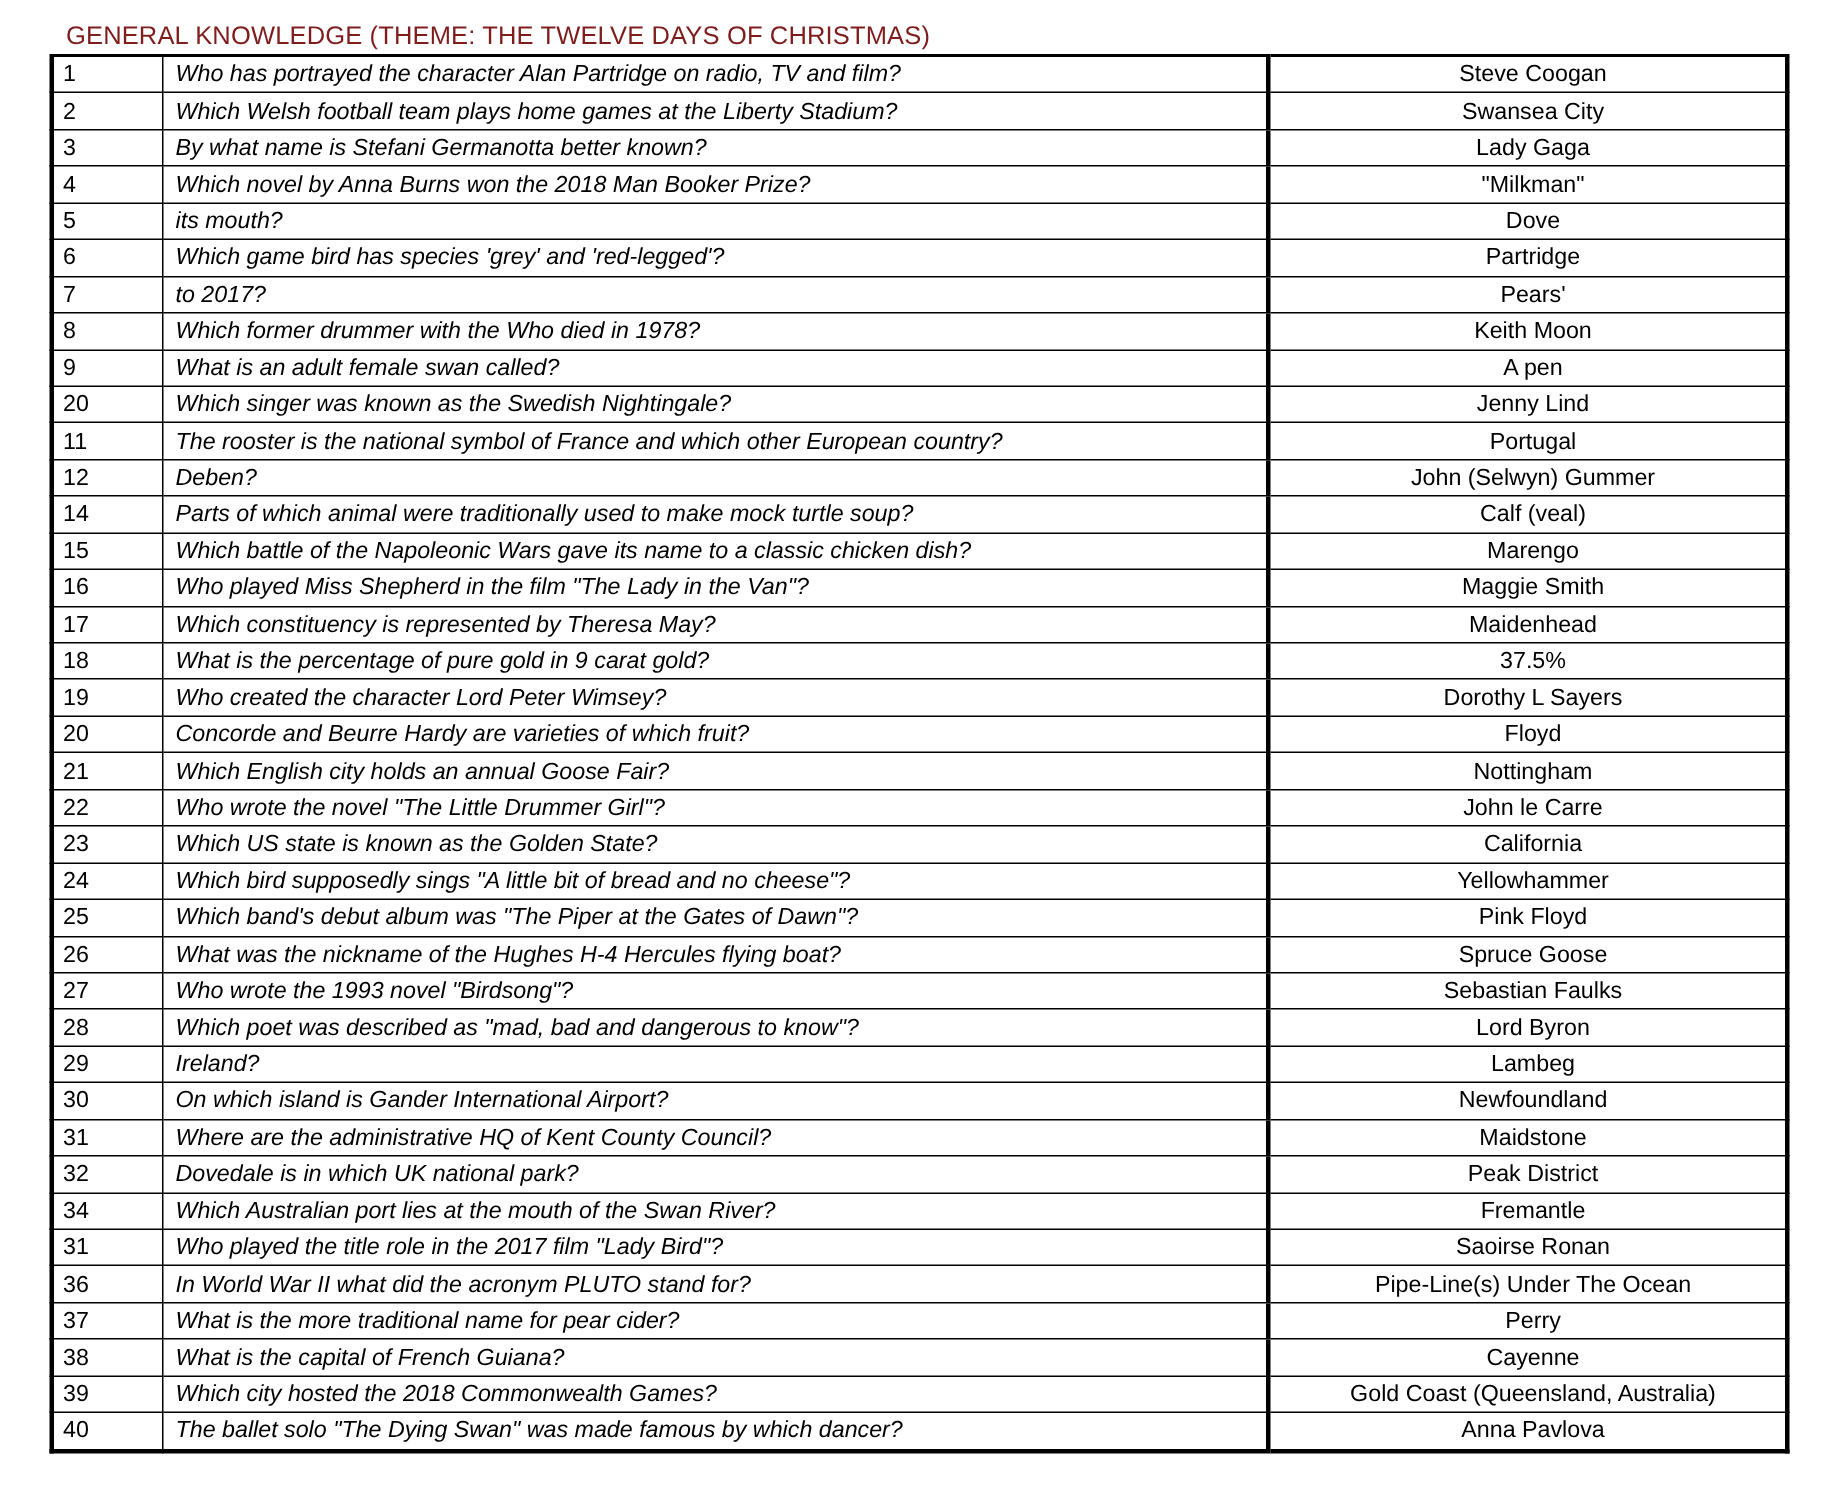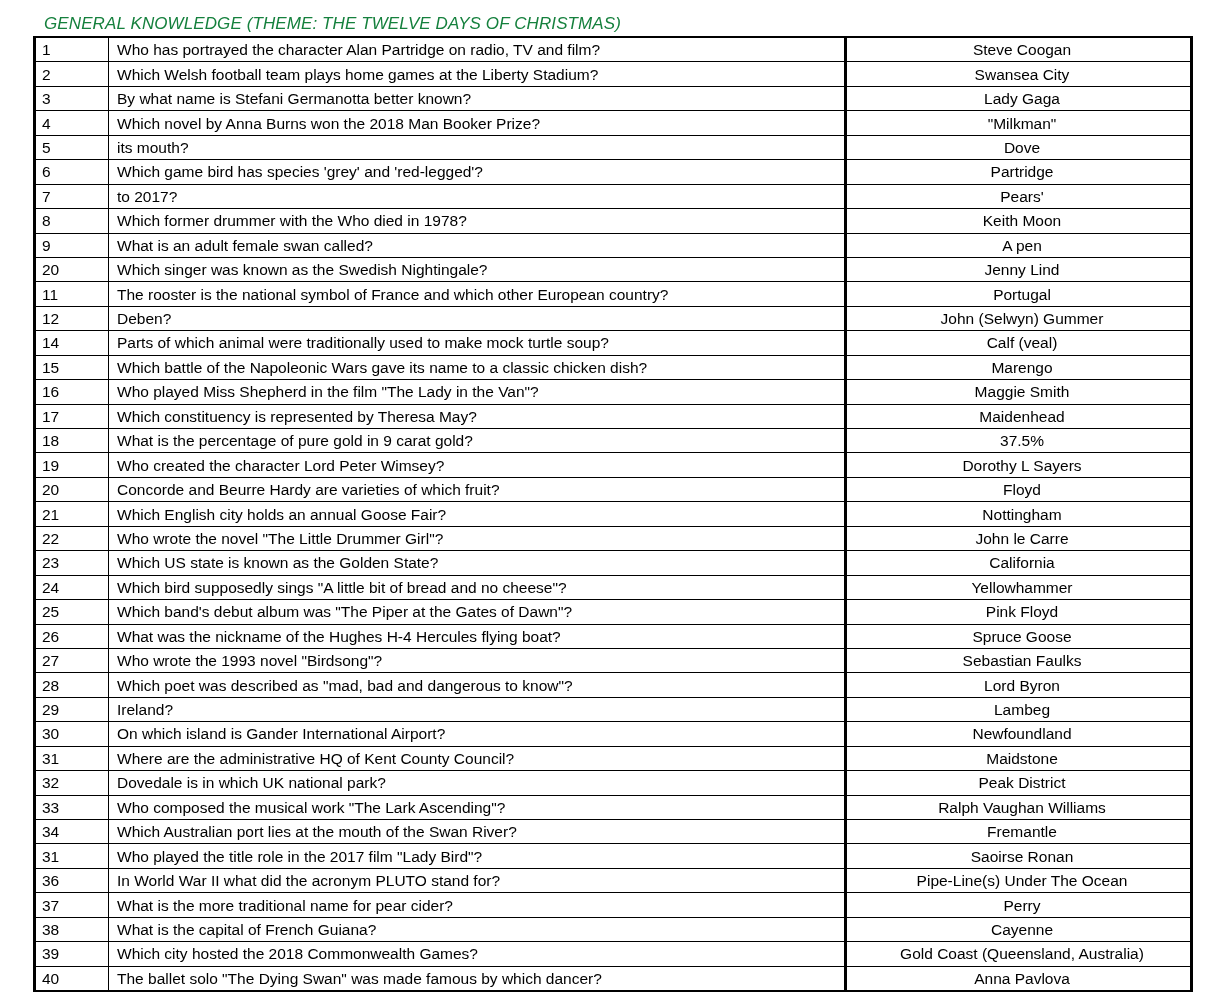--- a/index.html
+++ b/index.html
@@ -23,22 +23,21 @@
     padding: 0;
   }
   .doc-title {
     position: absolute;
     left: 44px;
     top: 13px;
     font-size: 17px;
     line-height: 21px;
     letter-spacing: 0.1px;
     white-space: nowrap;
-    color: #15803d;
-    font-style: italic;
+    color: #7f1d1d;
   }
   .quiz-table-wrap {
     position: absolute;
     left: 33px;
     top: 36px;
     width: 1157px;
   }
   table.quiz-table {
     border-collapse: collapse;
     table-layout: fixed;
@@ -64,20 +63,21 @@
     overflow: hidden;
     color: #000000;
   }
   table.quiz-table td.cell-num {
     border-right: 1px solid #000;
     padding-left: 6px;
   }
   table.quiz-table td.cell-q {
     border-right: 3px solid #000;
     padding-left: 8px;
+    font-style: italic;
   }
   table.quiz-table td.cell-a {
     padding-left: 7px;
     text-align: center;
   }
   table.quiz-table tr:first-child td { border-top: none; }
   table.quiz-table tr:last-child td  { border-bottom: none; }
 </style>
 </head>
 <body>
@@ -243,25 +243,20 @@
             <td class="cell-num">31</td>
             <td class="cell-q">Where are the administrative HQ of Kent County Council?</td>
             <td class="cell-a">Maidstone</td>
           </tr>
           <tr>
             <td class="cell-num">32</td>
             <td class="cell-q">Dovedale is in which UK national park?</td>
             <td class="cell-a">Peak District</td>
           </tr>
           <tr>
-            <td class="cell-num">33</td>
-            <td class="cell-q">Who composed the musical work "The Lark Ascending"?</td>
-            <td class="cell-a">Ralph Vaughan Williams</td>
-          </tr>
-          <tr>
             <td class="cell-num">34</td>
             <td class="cell-q">Which Australian port lies at the mouth of the Swan River?</td>
             <td class="cell-a">Fremantle</td>
           </tr>
           <tr>
             <td class="cell-num">31</td>
             <td class="cell-q">Who played the title role in the 2017 film "Lady Bird"?</td>
             <td class="cell-a">Saoirse Ronan</td>
           </tr>
           <tr>

